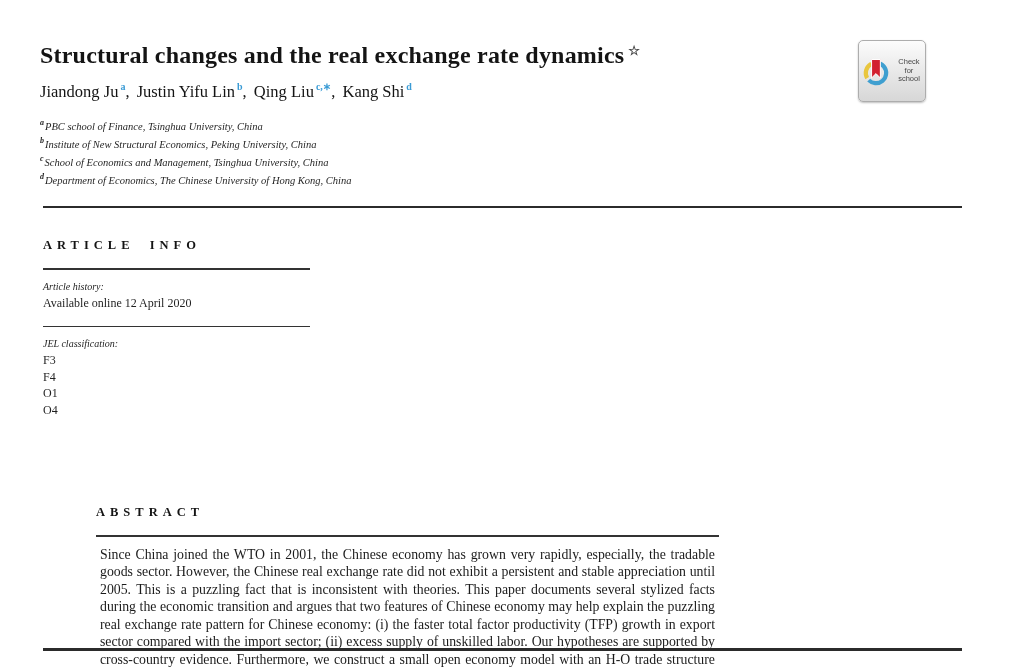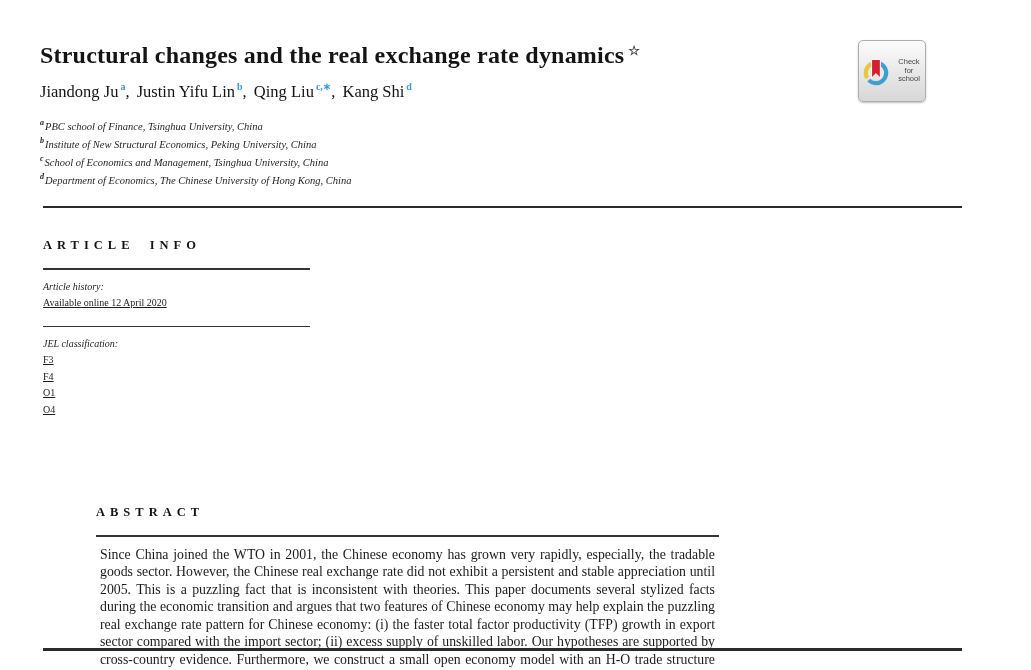--- a/index.html
+++ b/index.html
@@ -33,21 +33,21 @@
   
   .rule-top{position:absolute;left:43px;top:206px;width:943px;height:2px;background:#2b2b2b;}
   .rule-bottom{position:absolute;left:43px;top:648px;width:943px;height:2.5px;background:#2b2b2b;}
   
   .columns{position:absolute;left:43px;top:238px;width:943px;display:flex;align-items:flex-start;flex-direction:column;}
   .col-left{flex:0 0 267px;width:267px;}
   .col-right{flex:0 0 623px;width:623px;margin-left:53px;}
   .section-heading{font-size:12.5px;font-weight:bold;letter-spacing:5px;word-spacing:7px;color:#141414;}
   .col-rule{height:1.5px;background:#333;margin-top:15px;margin-bottom:9px;}
   .info-label{font-style:italic;font-size:10px;line-height:16px;color:#1f1f1f;}
-  .info-value{font-size:10px;line-height:16px;color:#1f1f1f;text-decoration:underline;}
+  .info-value{font-size:12px;line-height:16px;color:#1f1f1f;}
   .jel-list .info-value,.kw-list .info-value{line-height:16.5px;}
   .kw-block{margin-top:15px;}
   
   .abstract-text{
     margin:4px;font-size:13.8px;line-height:17.5px;text-align:justify;color:#1b1b1b;
   }
   .copyright{font-size:13.5px;text-align:center;margin-top:3px;color:#1b1b1b;}
 </style>
 </head>
 <body>

